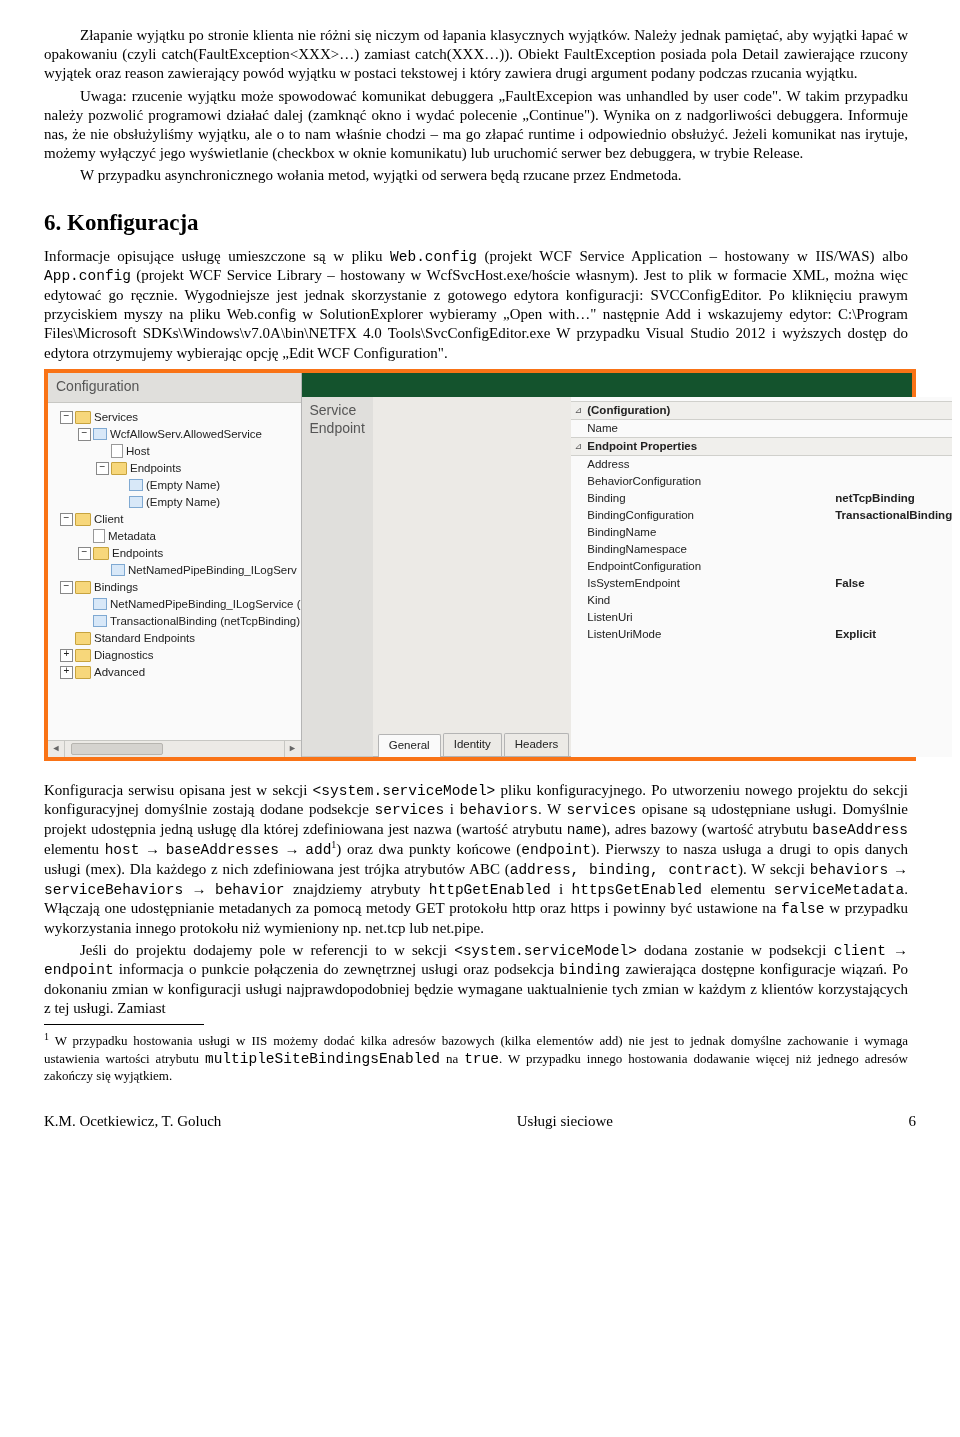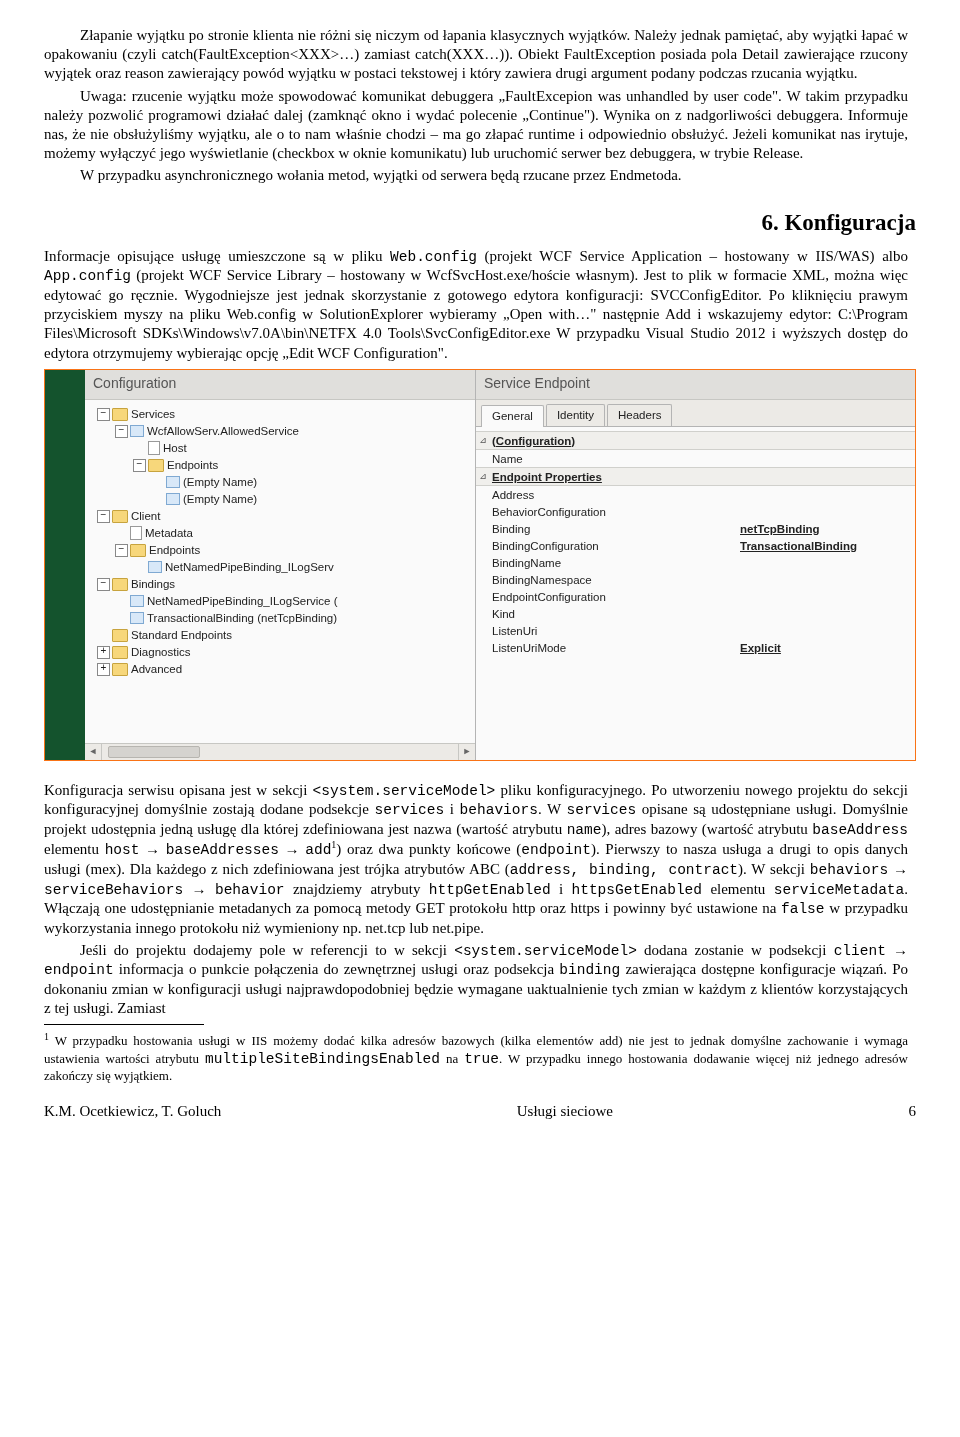--- a/index.html
+++ b/index.html
@@ -8,38 +8,37 @@
     line-height:1.28;
     color:#000;
     margin:0;
     padding:26px 44px 20px 44px;
     width:960px;
     box-sizing:border-box;
     background:#fff;
   }
   p{margin:0 8px 3px 0;text-align:justify;}
   .indent{text-indent:36px;}
-  h2{font-size:23px;font-weight:bold;margin:22px 0 10px 0;text-align:right;}
+  h2{font-size:23px;font-weight:bold;margin:22px 0 10px 0;}
   code,.mono{font-family:"Courier New",monospace;font-size:14.5px;}
   sup{font-size:10px;}
   
   .shot{
     display:flex;
-    border:1px solid #f97316;
+    border:4px solid #f97316;
     font-family:"Segoe UI",Tahoma,sans-serif;
     font-size:11.5px;
     color:#222;
     background:#14532d;
     margin:6px 0 20px 0;
     height:392px;
     box-sizing:border-box;
-    padding-left:40px;
   }
   .pane-left{width:390px;border-right:1px solid #b4b4b4;display:flex;flex-direction:column;}
-  .pane-right{flex:1;display:flex;flex-direction:column;}
+  .pane-right{flex:1;display:flex;flex-direction:row;margin-top:24px;}
   .pane-title{
     background:#e0dfdc;
     padding:5px 8px 6px 8px;
     font-size:14px;
     color:#555;
     border-bottom:1px solid #c7c7c3;
   }
   .tree-wrap{flex:1;overflow:hidden;background:#fafafa;position:relative;}
   .tree{padding:6px 0 0 4px;}
   .tree-row{display:flex;align-items:center;height:17px;white-space:nowrap;}
@@ -55,25 +54,25 @@
   .scroll-h .thumb{position:absolute;left:6px;top:2px;width:90px;height:10px;background:#d5d3cf;border:1px solid #b7b5b0;border-radius:2px;}
   .scroll-h .arrow.r{border-left:1px solid #c7c7c3;border-right:none;}
   .tabs{display:flex;border-bottom:1px solid #b4b4b4;background:#eceae6;padding-left:5px;padding-top:4px;align-items:flex-end;}
   .tab{padding:3px 10px 4px 10px;border:1px solid #b4b4b4;border-bottom:none;margin-right:2px;background:#eceae6;font-size:11.5px;border-radius:2px 2px 0 0;}
   .tab.active{background:#fafafa;position:relative;top:1px;}
   .grid{flex:1;background:#fafafa;padding:4px 0;}
   .grow{display:flex;height:17px;align-items:center;}
   .gc{display:inline-block;width:14px;text-align:center;font-size:9px;color:#555;}
   .gname{flex:0 0 248px;padding-left:2px;}
   .gval{flex:1;}
-  .gbold{font-weight:bold;text-decoration:underline;}
+  .gbold{font-weight:bold;}
   .grow.cat{border:1px solid #d0d0cc;border-left:none;border-right:none;background:#f0efec;}
   .hr{border:none;border-top:1px solid #000;margin:6px 0 6px 0;width:160px;}
   .footnote{font-size:13px;line-height:1.25;}
-  .footer{display:flex;justify-content:space-between;margin-top:18px;font-size:15px;}
+  .footer{display:flex;justify-content:space-between;margin-top:28px;font-size:15px;}
 </style>
 </head>
 <body>
 
 <p class="indent">Złapanie wyjątku po stronie klienta nie różni się niczym od łapania klasycznych wyjątków. Należy jednak pamiętać, aby wyjątki łapać w opakowaniu (czyli catch(FaultException&lt;XXX&gt;…) zamiast catch(XXX…)). Obiekt FaultException posiada pola Detail zawierające rzucony wyjątek oraz reason zawierający powód wyjątku w postaci tekstowej i który zawiera drugi argument podany podczas rzucania wyjątku.</p>
 <p class="indent">Uwaga: rzucenie wyjątku może spowodować komunikat debuggera „FaultExcepion was unhandled by user code". W takim przypadku należy pozwolić programowi działać dalej (zamknąć okno i wydać polecenie „Continue"). Wynika on z nadgorliwości debuggera. Informuje nas, że nie obsłużyliśmy wyjątku, ale o to nam właśnie chodzi – ma go złapać runtime i odpowiednio obsłużyć. Jeżeli komunikat nas irytuje, możemy wyłączyć jego wyświetlanie (checkbox w oknie komunikatu) lub uruchomić serwer bez debuggera, w trybie Release.</p>
 <p class="indent">W przypadku asynchronicznego wołania metod, wyjątki od serwera będą rzucane przez Endmetoda.</p>
 
 <h2>6. Konfiguracja</h2>
 
@@ -245,20 +244,25 @@
           <span class="gname">BindingNamespace</span>
           <span class="gval"></span>
         </div>
         <div class="grow">
           <span class="gc"></span>
           <span class="gname">EndpointConfiguration</span>
           <span class="gval"></span>
         </div>
         <div class="grow">
           <span class="gc"></span>
+          <span class="gname">IsSystemEndpoint</span>
+          <span class="gval gbold">False</span>
+        </div>
+        <div class="grow">
+          <span class="gc"></span>
           <span class="gname">Kind</span>
           <span class="gval"></span>
         </div>
         <div class="grow">
           <span class="gc"></span>
           <span class="gname">ListenUri</span>
           <span class="gval"></span>
         </div>
         <div class="grow">
           <span class="gc"></span>

